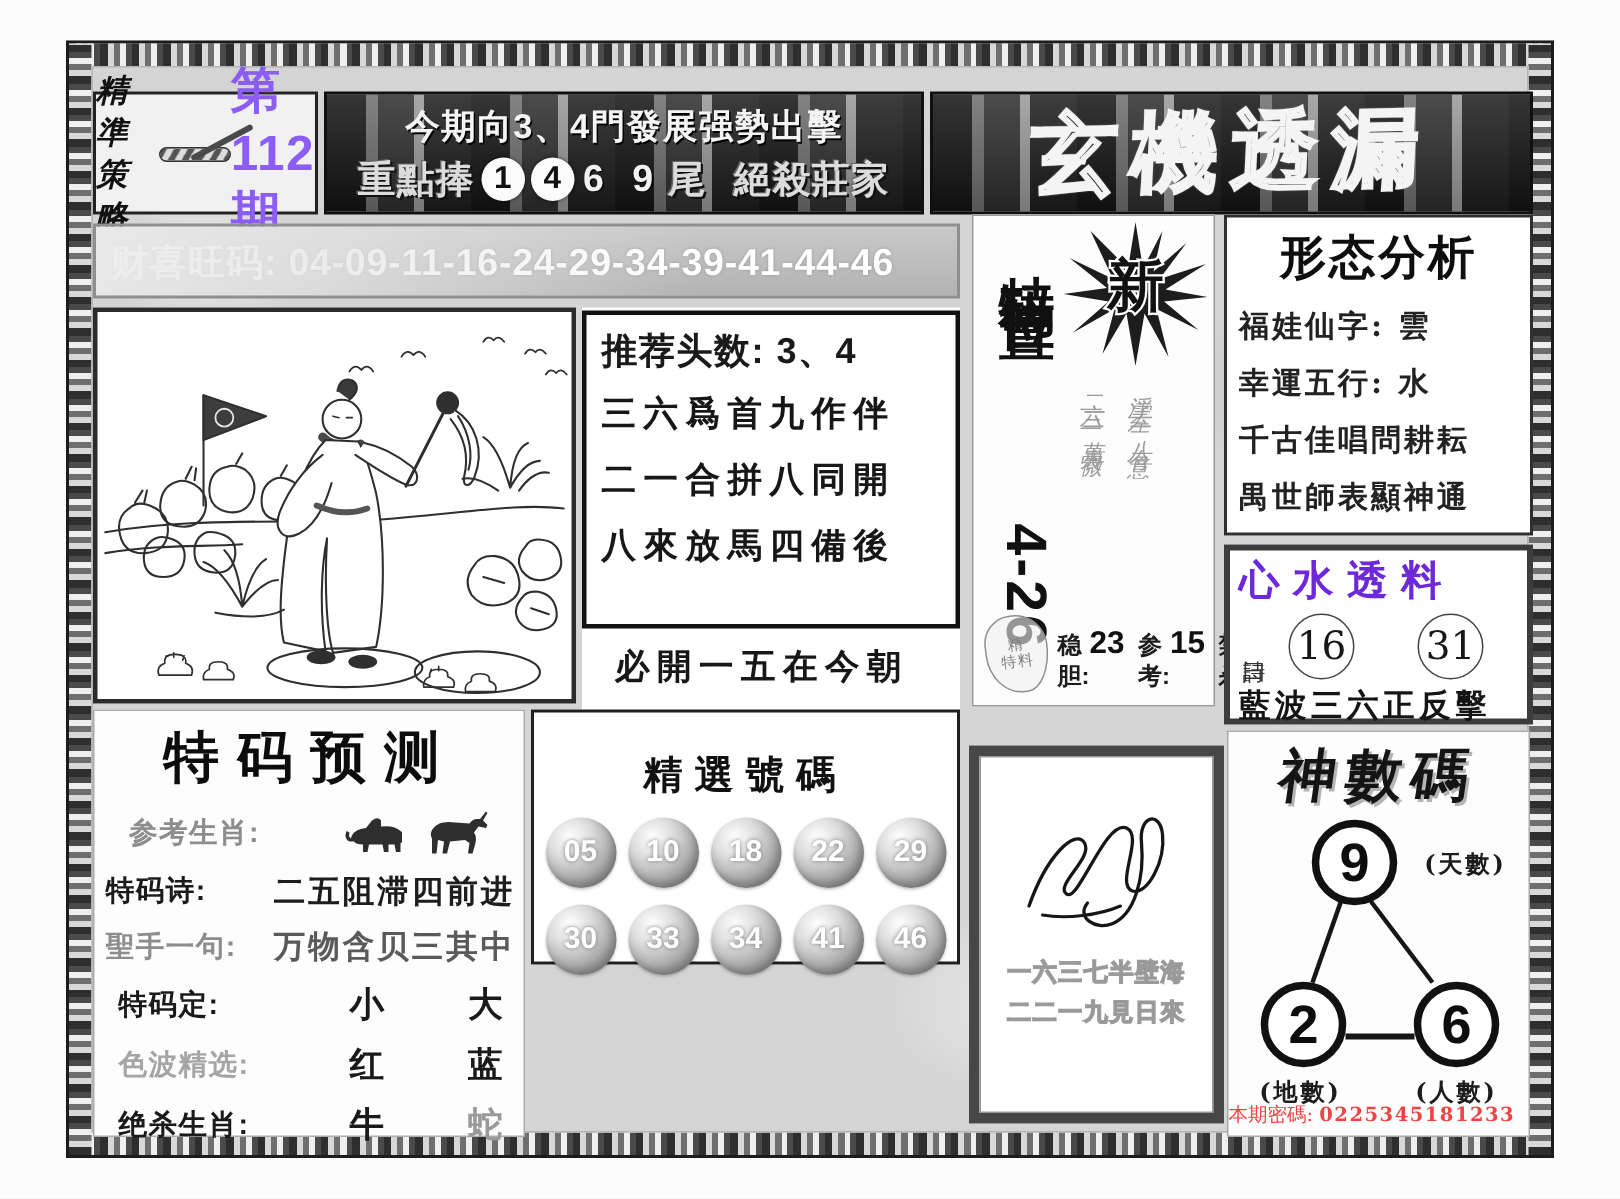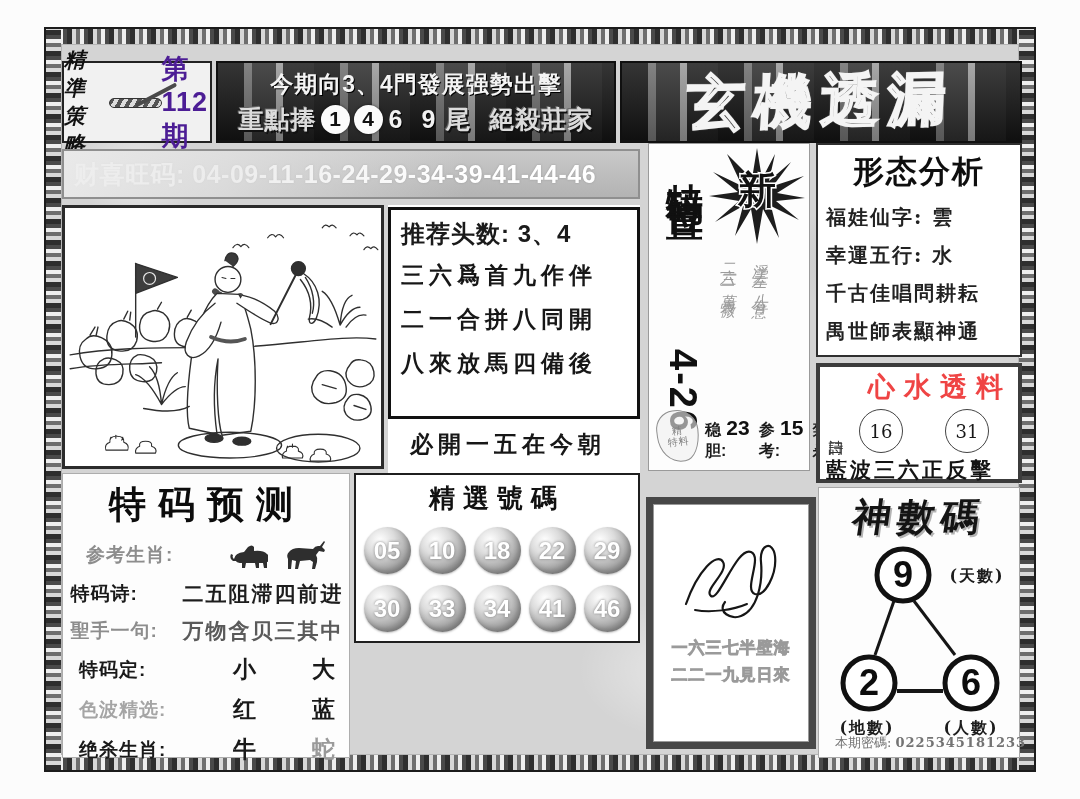--- a/index.html
+++ b/index.html
@@ -32,21 +32,21 @@
 
   
   .logo-box { left:0; top:16px; width:150px; height:82px; background:#f1f1f1;
     border:2px solid #222; display:flex; flex-direction:row; align-items:center; justify-content:center; }
   .logo-title { font-family:"DejaVu Serif",serif; font-style:italic; font-weight:bold;
     font-size:21px; letter-spacing:3px; color:#111; }
   .logo-bar { width:108px; height:10px; margin:4px 0 3px; border:1px solid #333; border-radius:6px;
     background:repeating-linear-gradient(120deg,#555 0 4px,#ddd 4px 8px); position:relative; }
   .logo-pen { position:absolute; right:-18px; top:-6px; width:46px; height:4px; background:#4a4a4a;
     transform:rotate(-28deg); border-radius:2px; }
-  .logo-issue { font-size:27px; font-weight:900; letter-spacing:1px; color:#4c1d95; }
+  .logo-issue { font-size:33px; font-weight:900; letter-spacing:1px; color:#8b5cf6; }
 
   .stripes {
     background:
       linear-gradient(180deg, rgba(255,255,255,.14), rgba(0,0,0,.22)),
       repeating-linear-gradient(90deg,#141414 0 26px,#6f6f6f 26px 34px,#2e2e2e 34px 58px,#9a9a9a 58px 65px,#1d1d1d 65px 96px);
   }
   .banner-box { left:154px; top:16px; width:400px; height:82px; border:2px solid #101010;
     display:flex; flex-direction:column; align-items:center; justify-content:center; gap:3px; }
   .banner-l1 { color:#f4f4f4; font-weight:bold; font-size:23px; letter-spacing:1px;
     text-shadow:1px 1px 0 #000; white-space:nowrap; }
@@ -112,27 +112,27 @@
   .pattern-box { left:754px; top:98px; width:206px; height:214px; background:#fff;
     border:2px solid #2f2f2f; padding:6px 8px; }
   .pattern-title { font-size:31px; font-weight:900; letter-spacing:2px; text-align:center; color:#0e0e0e; }
   .pattern-line { font-family:"DejaVu Serif",serif; font-weight:bold; font-size:20px;
     letter-spacing:2px; color:#222; margin-top:11px; white-space:nowrap; }
 
   
   .heart-box { left:754px; top:318px; width:206px; height:120px; background:#fff;
     border:4px solid #3c3c3c; padding:2px 6px; }
   .heart-title { font-family:"DejaVu Serif",serif; font-weight:bold; font-size:27px;
-    letter-spacing:9px; text-align:right; color:#ef4444; }
+    letter-spacing:9px; text-align:left; color:#6d28d9; }
   .heart-mid { display:flex; align-items:center; margin-top:4px; gap:14px; }
   .heart-poem-label { writing-mode:vertical-rl; font-family:"DejaVu Serif",serif;
     font-size:15px; color:#333; letter-spacing:3px; }
   .heart-circle { width:44px; height:44px; border:1.5px solid #444; border-radius:50%;
     display:flex; align-items:center; justify-content:center; font-family:"DejaVu Serif",serif;
-    font-size:18px; color:#171717; }
+    font-size:26px; color:#171717; }
   .heart-circle.second { margin-left:28px; }
   .heart-bottom { font-family:"DejaVu Serif",serif; font-weight:bold; font-size:21px;
     letter-spacing:3px; color:#141414; margin-top:3px; white-space:nowrap; }
 
   
   .pred-box { left:0; top:428px; width:288px; height:285px; background:#fdfdfd;
     border:1px solid #adadad; padding:6px 6px 0 8px; }
   .pred-title { font-size:37px; font-weight:900; letter-spacing:12px; color:#0c0c0c;
     text-align:center; white-space:nowrap; }
   .pred-row { display:flex; align-items:center; margin-top:9px; white-space:nowrap;justify-content:center; }
@@ -140,27 +140,27 @@
   .pred-label.gray { color:#8d8d8d; }
   .pred-label.light { color:#a5a5a5; }
   .pred-value { font-size:21px; font-weight:bold; color:#1d1d1d; letter-spacing:2px; }
   .pred-pair { display:flex; gap:56px; margin-left:42px; }
   .pred-pair .b { font-size:23px; font-weight:900; }
   .pred-pair .muted { color:#9a9a9a; }
   .animal-icons { display:flex; gap:18px; margin-left:30px; align-items:flex-end; }
 
   
   .numbers-box { left:292px; top:428px; width:286px; height:170px; background:#fff;
-    border:2px solid #1f1f1f; padding-top:6px; }
+    border:2px solid #1f1f1f; padding-top:24px; }
   .numbers-title { font-size:26px; font-weight:900; letter-spacing:8px; text-align:center; color:#111; }
   .ball-row { display:flex; justify-content:center; gap:8px; margin-top:11px; }
   .ball { width:47px; height:47px; border-radius:50%;
     background:radial-gradient(circle at 34% 28%, #ffffff, #dcdcdc 32%, #a0a0a0 66%, #848484 100%);
     box-shadow:inset -2px -3px 5px rgba(0,0,0,.22), 0 1px 2px rgba(0,0,0,.25);
-    color:#fff; font-size:24px; font-weight:bold; display:flex; align-items:center;
+    color:#fff; font-size:20px; font-weight:bold; display:flex; align-items:center;
     justify-content:center; text-shadow:0 0 3px rgba(110,110,110,.9); }
 
   
   .saint-box { left:292px; top:602px; width:286px; height:111px; background:#efefef;
     border:2px solid #1f1f1f; display:flex; flex-direction:column; align-items:center;
     justify-content:center; gap:10px; }
   .saint-l1 { font-size:29px; font-weight:900; letter-spacing:10px; color:#1b1b1b; }
   .saint-l2 { font-size:30px; font-weight:900; letter-spacing:3px; color:#161616; white-space:nowrap; }
 
   
@@ -172,22 +172,22 @@
   .mystery-poem { font-size:16px; font-weight:900; letter-spacing:1px; color:#d9d9d9;
     -webkit-text-stroke:.9px #9a9a9a; text-align:center; margin-top:6px; white-space:nowrap; }
 
   
   .god-box { left:756px; top:442px; width:202px; height:271px; background:#fdfdfd;
     border:1px solid #a8a8a8; }
   .god-title { font-size:38px; font-weight:900; letter-spacing:6px; color:#141414;
     text-align:center; margin-top:4px; transform:skewX(-8deg);
     text-shadow:2px 2px 0 rgba(90,90,90,.45); }
   .god-svg { display:block; margin:0 auto; }
-  .god-password { position:absolute; left:16px; bottom:5px; font-family:"DejaVu Serif",serif;
-    font-size:13px; color:#737373; white-space:nowrap; }
+  .god-password { position:absolute; left:0; bottom:5px; font-family:"DejaVu Serif",serif;
+    font-size:13px; color:#ef4444; white-space:nowrap; }
   .god-password b { font-weight:bold; letter-spacing:1px; }
 </style>
 </head>
 <body>
 
 <div class="page">
   <div class="sheet">
     <div class="band h top"></div>
     <div class="band h bottom"></div>
     <div class="band v left"></div>

